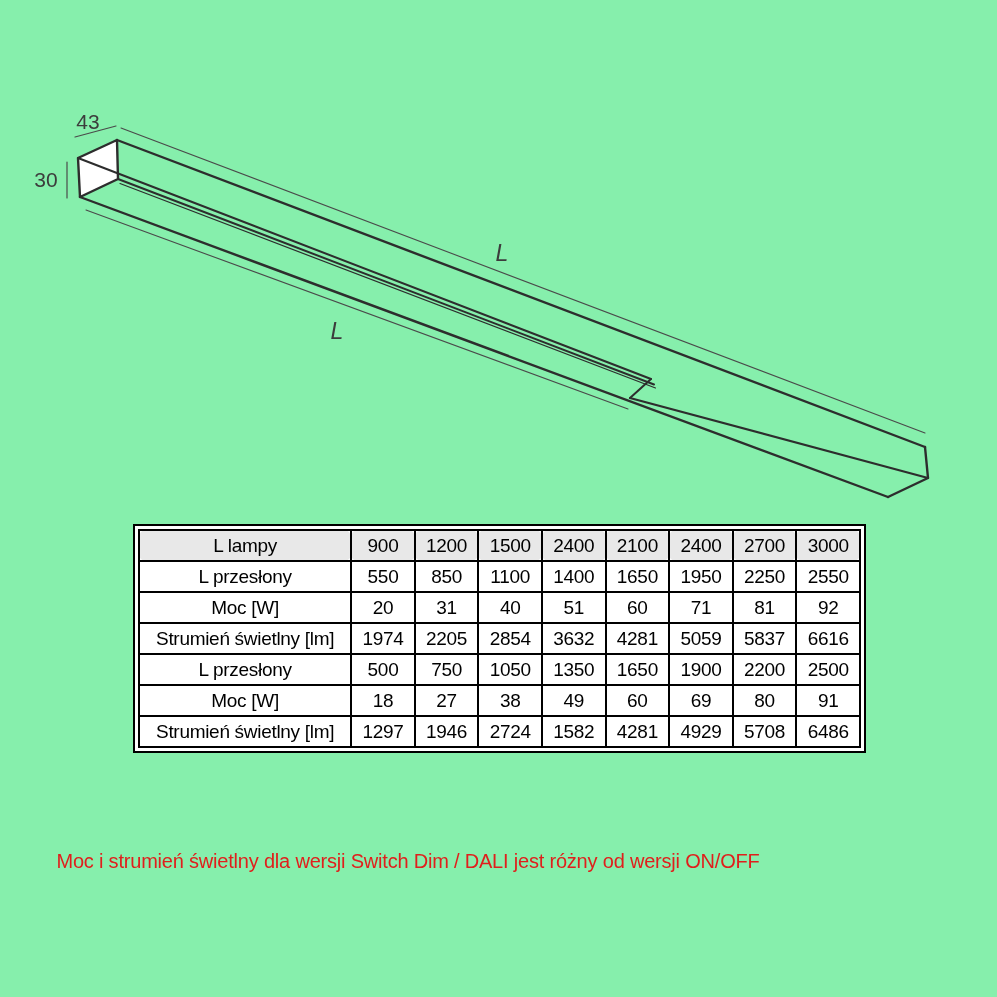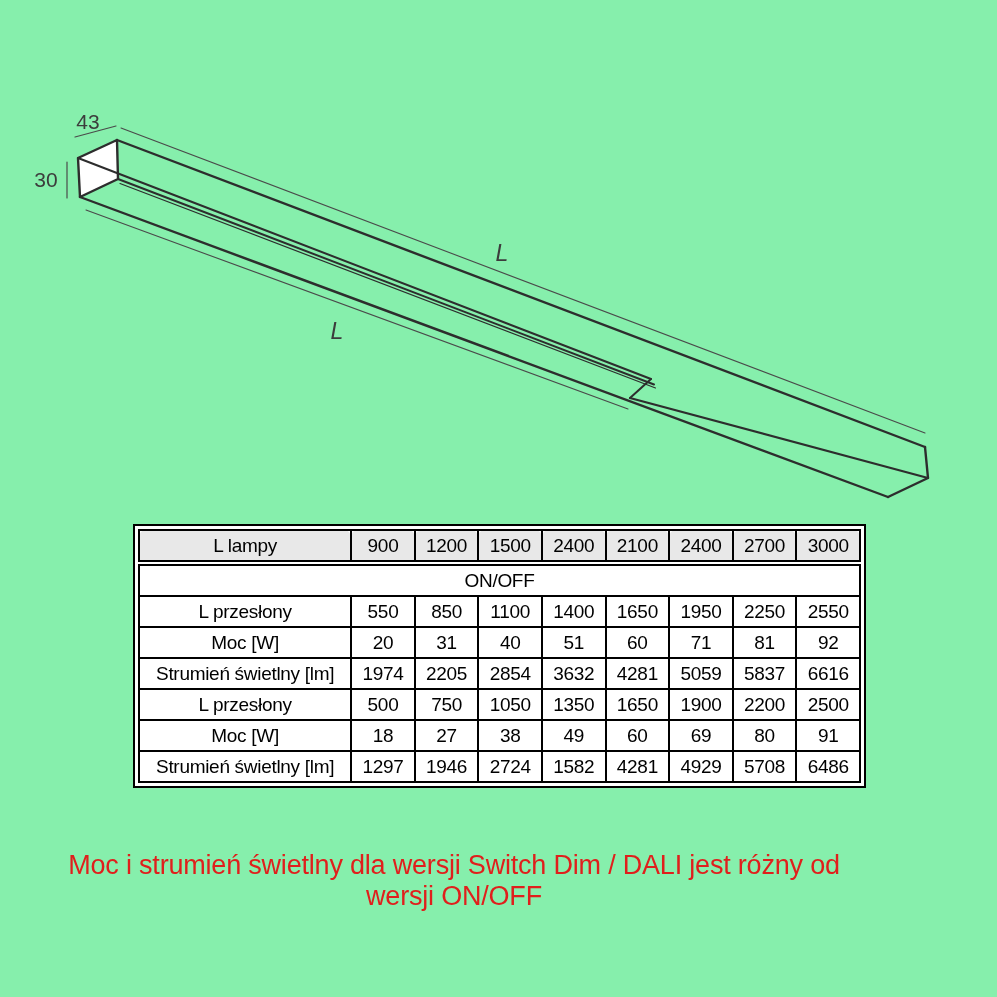--- a/index.html
+++ b/index.html
@@ -23,23 +23,22 @@
     font-size:19px; letter-spacing:-0.3px; color:#000;
     white-space:nowrap; overflow:hidden;
   }
   table.spec td.lbl { width:28.6%; }
   tr.head td { background:#e8e8e8;border-radius:7px; }
   tr.section td { border-top:6px double #000; background:#fff; }
 
   
   .note {
     position:absolute; top:850px; left:0; width:816px;
-    text-align:center; font-size:27px; letter-spacing:-0.2px;
+    text-align:center; font-size:20px; letter-spacing:-0.2px;
     color:#e01f1c;
-    margin-left:46px;
   }
 </style>
 </head>
 <body>
 
 <div class="page">
 
   <svg class="drawing" width="997" height="522" viewBox="0 0 997 522">
     <g fill="none" stroke="#2d2d2d" stroke-linecap="round" stroke-linejoin="round">
       <path d="M117,140 L78,158 L80,197 L118,179 Z" fill="#ffffff" stroke-width="2.4"></path>
@@ -72,23 +71,20 @@
           <td>900</td>
           <td>1200</td>
           <td>1500</td>
           <td>2400</td>
           <td>2100</td>
           <td>2400</td>
           <td>2700</td>
           <td>3000</td>
         </tr>
 
-        <tr class="section">
-          <td colspan="9">ON/OFF</td>
-        </tr>
         <tr>
           <td class="lbl">L przesłony</td>
           <td>550</td>
           <td>850</td>
           <td>1100</td>
           <td>1400</td>
           <td>1650</td>
           <td>1950</td>
           <td>2250</td>
           <td>2550</td>

